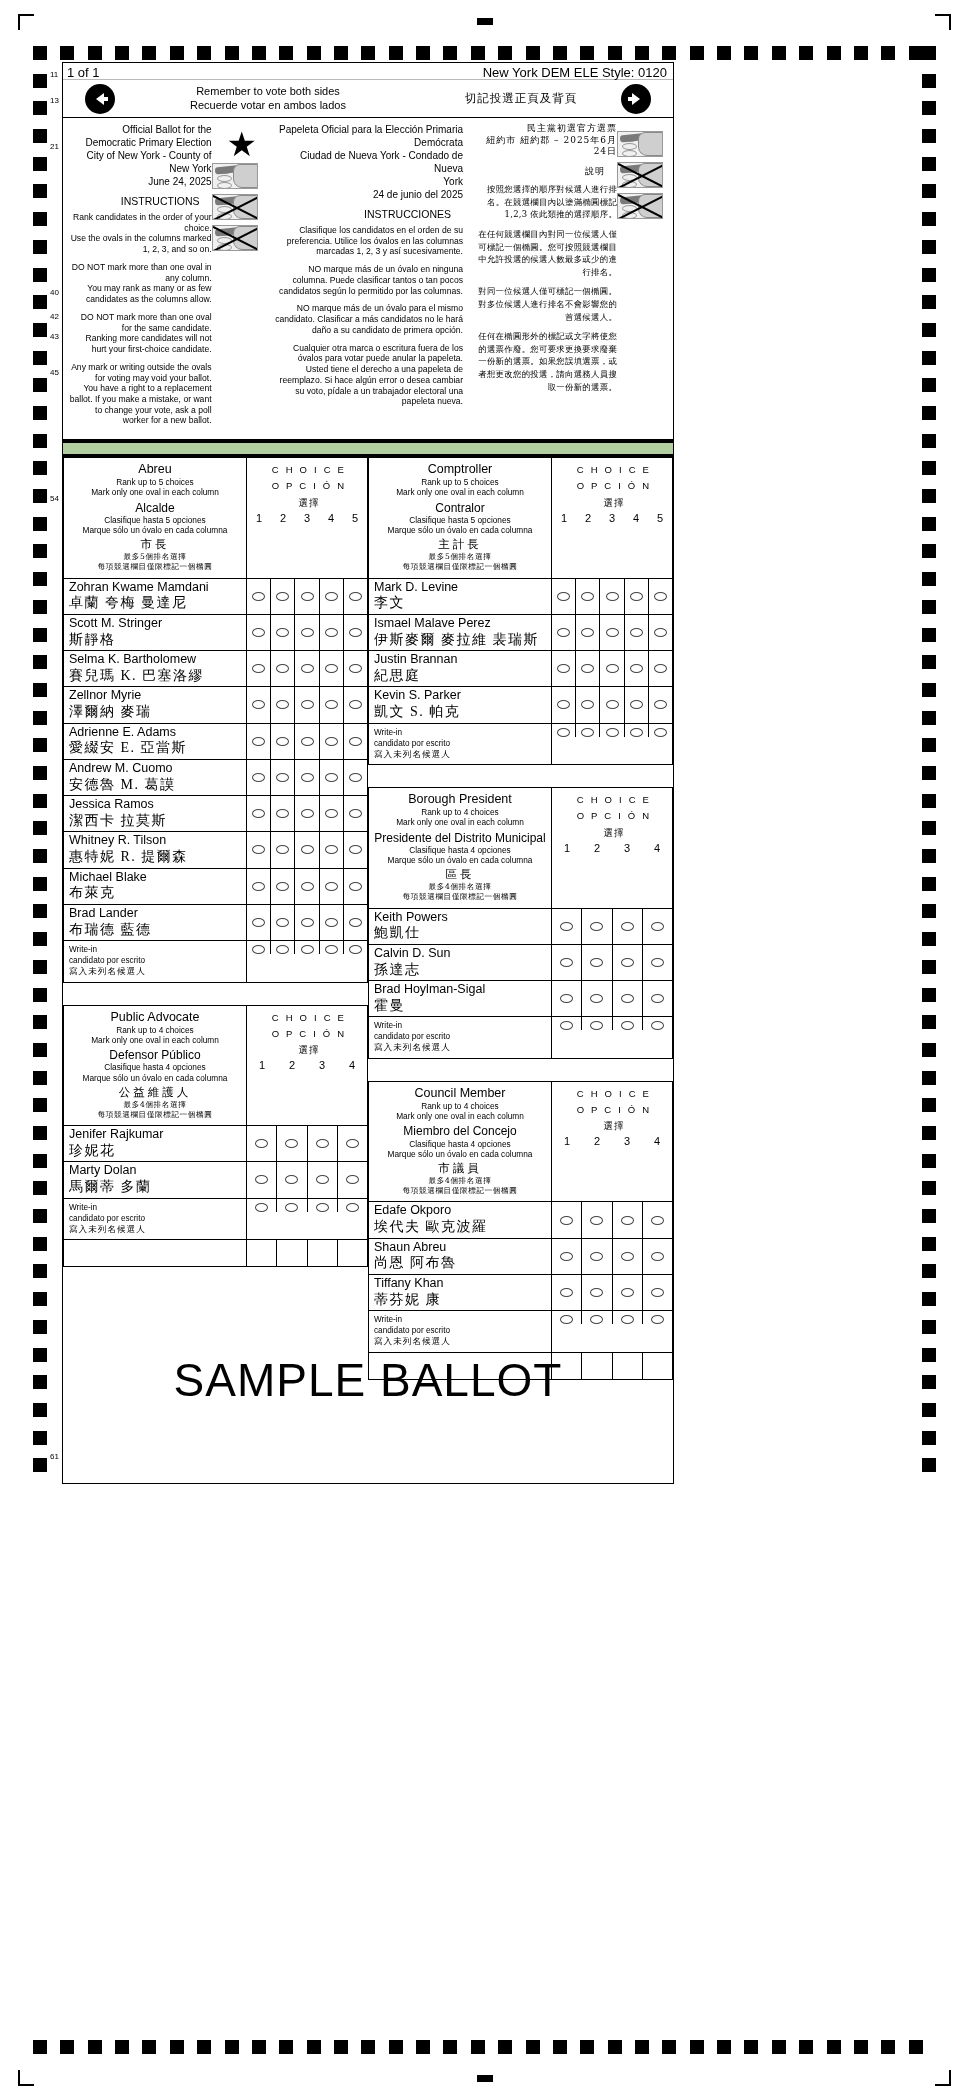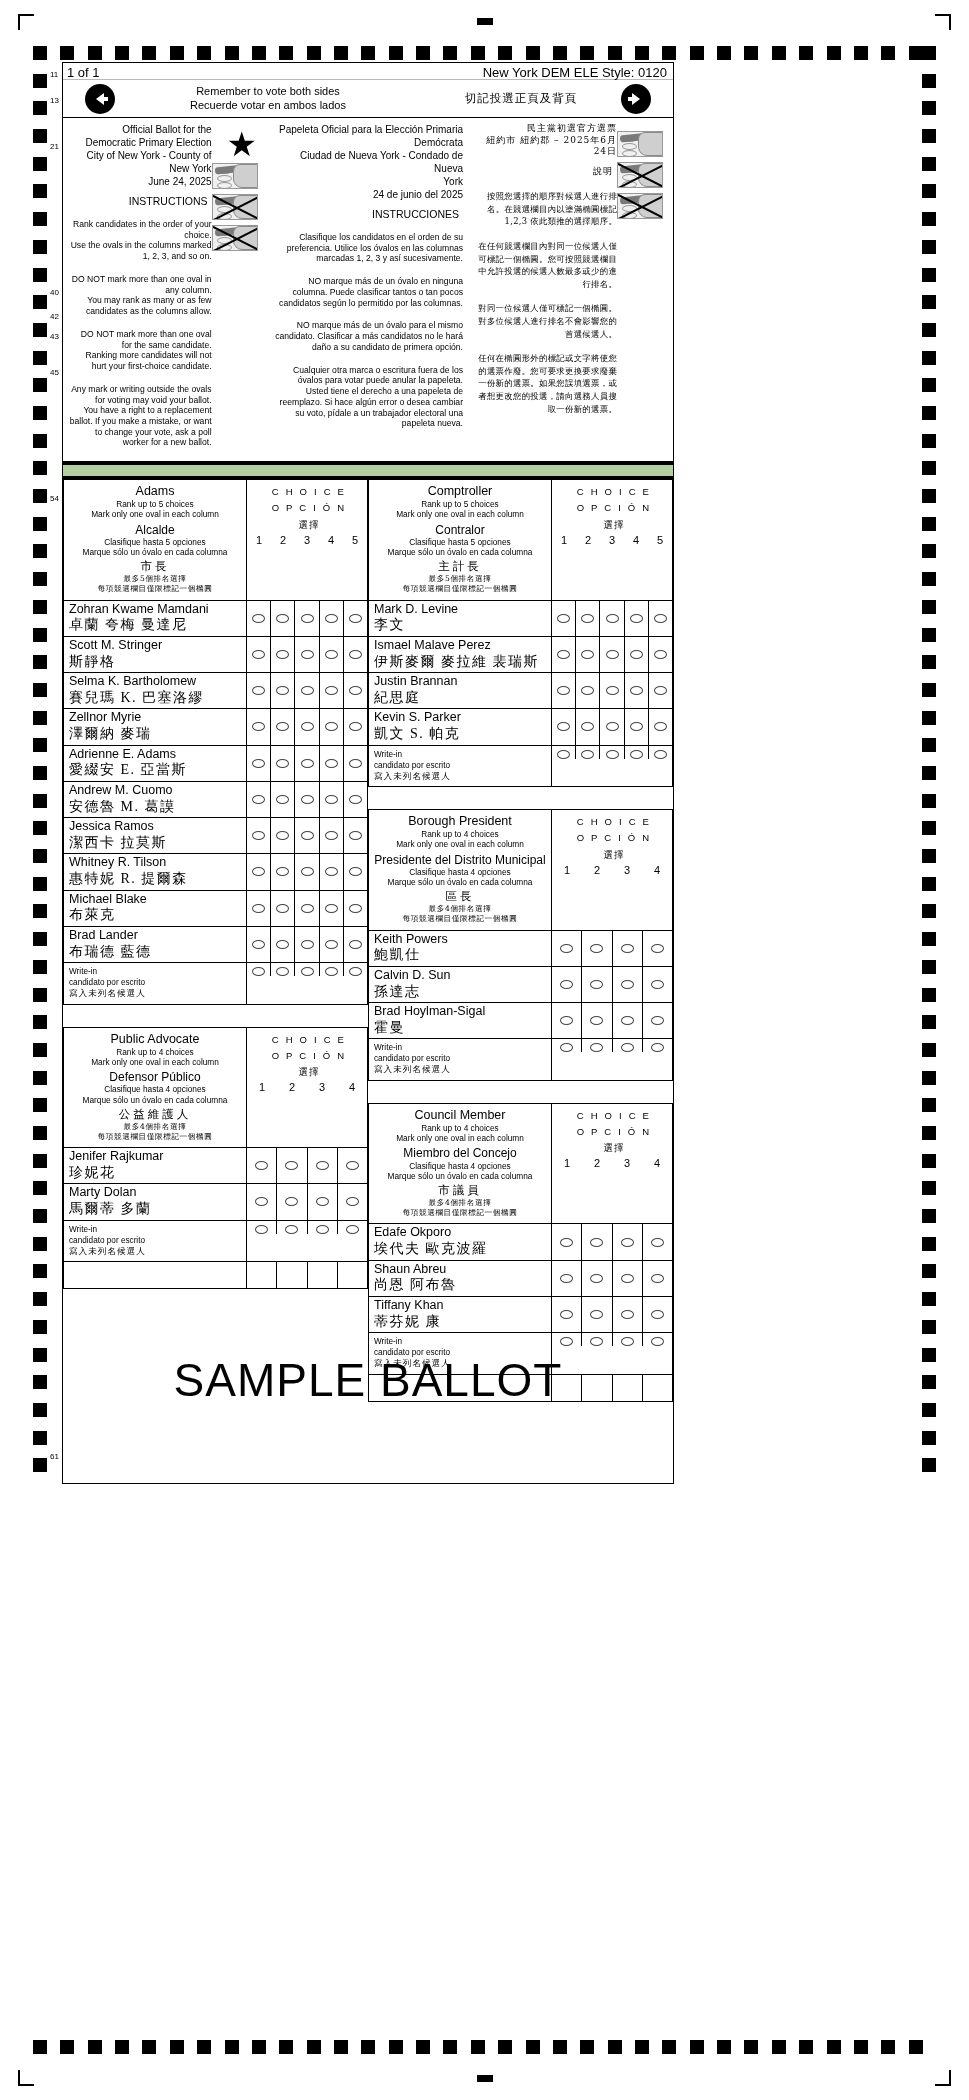--- a/index.html
+++ b/index.html
@@ -59,22 +59,22 @@
   .ar-l { margin-left:22px; }
   .ar-r { margin-right:22px; }
 
   
   .instr { display:flex; border-bottom:1px solid #000;text-align:right; }
   .icol { padding:5px 6px 6px 6px; }
   .icol.c1 { width:204px; border-right:0; }
   .icol.c2 { width:204px; }
   .icol.c3 { width:204px; }
   .icol .title { font-size:10px; line-height:1.3; margin-bottom:7px; }
-  .icol .instr-h { font-size:10.5px; margin:0 4px 5px 0; }
-  .icol p { margin:12px 0 7px 0; font-size:8.6px; line-height:1.25; }
+  .icol .instr-h { font-size:10.5px; margin:0 12px 5px 0; }
+  .icol p { margin:0 0 7px 0; font-size:8.6px; line-height:1.25; }
   .icol.c3 p { font-family:"DejaVu Serif", serif; font-size:8.4px; line-height:1.5; letter-spacing:.3px; }
   .c1wrap { position:relative; display:flex; }
   .star { position:absolute; right:4px; top:4px; font-size:34px; line-height:1; }
   .c1-body { width:150px; }
   .pictos { width:52px; padding-top:40px; }
   .picto { width:46px; height:26px; border:1px solid #999; background:#f0f0f0;
            margin-bottom:5px; position:relative; overflow:hidden; }
   .picto .ov { position:absolute; left:4px; width:15px; height:7px;
                border:1px solid #9a9a9a; border-radius:50%; }
   .picto .ov.a { top:3px; } .picto .ov.b { top:11px; } .picto .ov.c { top:18px; }
@@ -480,21 +480,21 @@
 
     </div>
 
     <div class="greenband"></div>
 
     <div class="contests">
       <div class="colL" id="col-left">
           <div class="contest">
             <div class="c-head">
               <div class="titles">
-                <div class="ttl-en">Adams</div>
+                <div class="ttl-en">Abreu</div>
                 <div class="sub-en">Rank up to 5 choices</div>
                 <div class="sub-en">Mark only one oval in each column</div>
                 <div class="ttl-es">Alcalde</div>
                 <div class="sub-es">Clasifique hasta 5 opciones</div>
                 <div class="sub-es">Marque sólo un óvalo en cada columna</div>
                 <div class="ttl-zh">市長</div>
                 <div class="sub-zh">最多5個排名選擇</div>
                 <div class="sub-zh">每項競選欄目僅限標記一個橢圓</div>
               </div>
               <div class="choicebox">

